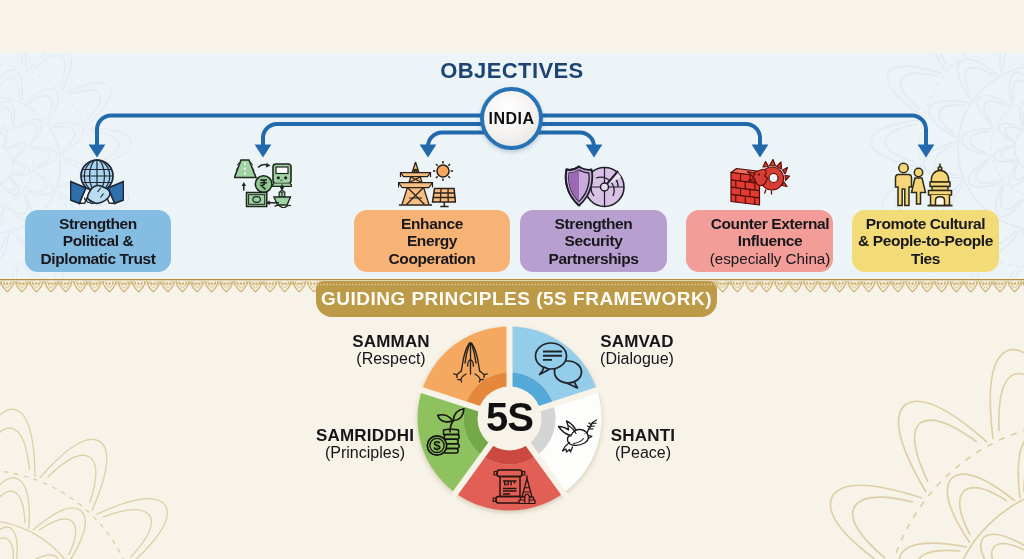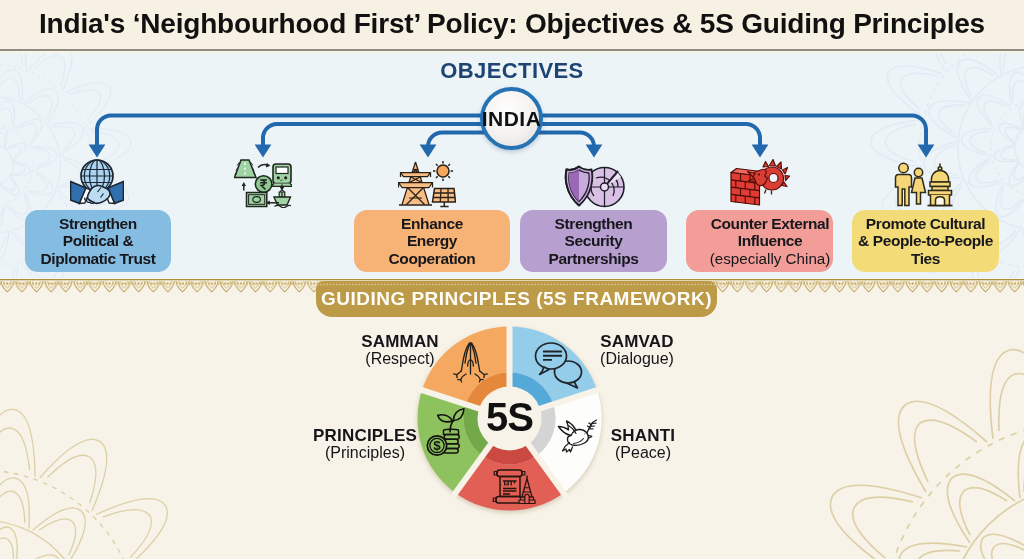--- a/index.html
+++ b/index.html
@@ -5,37 +5,37 @@
 * { margin:0; padding:0; box-sizing:border-box; }
 html,body { width:1024px; height:559px; overflow:hidden; }
 body { font-family:"Liberation Sans", sans-serif; }
 .page { position:relative; width:1024px; height:559px; background:#f8f3e8; overflow:hidden; }
 .titlebar { position:absolute; left:0; top:0; width:1024px; height:51px; background:#f6f1e2; border-bottom:2px solid #8d8d84; text-align:center; }
 .titlebar h1 { font-size:28px; font-weight:bold; color:#111111; letter-spacing:-0.2px; margin-top:8px; }
 .topsec { position:absolute; left:0; top:53px; width:1024px; height:225px; background:#ecf4f8; }
 .obj-title { position:absolute; left:0; top:5px; width:1024px; text-align:center; font-size:22px; font-weight:bold; color:#1d4473; letter-spacing:.4px; }
 .arrowsvg { position:absolute; left:0; top:0; }
 .india-circ { position:absolute; left:480px; top:34px; width:63px; height:63px; border-radius:50%; background:radial-gradient(circle at 42% 35%, #ffffff 0%, #f4f2f0 55%, #dddbd9 100%); border:4.5px solid #2573b5; box-shadow:0 2px 4px rgba(30,60,100,.25); display:flex; align-items:center; justify-content:center; }
-.india-circ span { font-size:21px; font-weight:bold; color:#111; letter-spacing:.5px; }
+.india-circ span { font-size:16px; font-weight:bold; color:#111; letter-spacing:.5px; }
 .obox { position:absolute; top:157px; height:62px; border-radius:13px; display:flex; flex-direction:column; align-items:center; justify-content:center; text-align:center; font-weight:bold; font-size:15.5px; line-height:17.2px; color:#17171c; letter-spacing:-0.4px; }
 .obox .rg { font-weight:normal; font-size:15.2px; letter-spacing:0; }
 .b1 { left:25px;  width:146px; background:#85bde2; }
 .b2 { left:189px; width:148px; background:#97c99d; }
 .b3 { left:354px; width:156px; background:#f7b275; }
 .b4 { left:520px; width:147px; background:#b79fd0; }
 .b5 { left:686px; width:147px; background:#f29d97;padding-left:21px; }
 .b6 { left:852px; width:147px; background:#f3dc78;align-items:center; }
 .oicon { position:absolute; top:101px; }
 .lace { position:absolute; left:0; top:277px; width:1024px; height:20px; }
 .banner { position:absolute; left:316px; top:281px; width:401px; height:36px; background:#bd9a47; border-radius:8px 8px 16px 16px; display:flex; align-items:center; justify-content:center; }
 .banner span { color:#fdfcf6; font-weight:bold; font-size:19px; letter-spacing:.5px; }
 .wlabel { position:absolute; text-align:center; color:#15151a; }
 .wlabel .b { font-weight:bold; font-size:17px; letter-spacing:.2px; line-height:16.5px; }
 .wlabel .s { font-size:16px; line-height:15.5px; }
-.lbl-samman   { left:335px; top:334px; width:130px; }
+.lbl-samman   { left:326px; top:334px; width:130px; }
 .lbl-samvad   { left:572px; top:334px; width:130px; }
 .lbl-samriddhi{ left:300px; top:428px; width:130px; }
 .lbl-shanti   { left:578px; top:428px; width:130px; }
 .lbl-sanskriti{ left:447px; top:514px; width:130px; }
 .c5s { position:absolute; left:480px; top:388px; width:59px; height:59px; border-radius:50%; display:flex; align-items:center; justify-content:center; font-size:40px; font-weight:bold; color:#111; letter-spacing:-1px; }
 </style>
 </head>
 <body>
 <div class="page">
 
@@ -224,23 +224,20 @@
     <div class="obox b4">
         <div>Strengthen<br>Security<br>Partnerships</div>
       </div>
     <div class="obox b5">
         <div>Counter External<br>Influence<br><span class="rg">(especially China)</span></div>
       </div>
     <div class="obox b6">
         <div>Promote Cultural<br>&amp; People-to-People<br>Ties</div>
       </div>
   </div>
-  <div class="titlebar">
-      <h1>India's ‘Neighbourhood First’ Policy: Objectives &amp; 5S Guiding Principles</h1>
-    </div>
   <svg class="lace" width="1024" height="20" viewBox="0 0 1024 20">
     <defs>
       <pattern id="archp" width="14.6" height="14" patternUnits="userSpaceOnUse" x="0" y="4">
         <path d="M1,0 C1,4.5 3,7 7.3,10.8 C11.6,7 13.6,4.5 13.6,0" fill="none" stroke="#bfa258" stroke-width="1"></path>
         <path d="M3.6,0 C3.6,3 5.1,5.2 7.3,7.2 C9.5,5.2 11,3 11,0" fill="none" stroke="#c9ad68" stroke-width="0.8"></path>
         <circle cx="7.3" cy="2.6" r="0.9" fill="none" stroke="#c9ad68" stroke-width="0.8"></circle>
       </pattern>
     </defs>
     <rect x="0" y="4" width="1024" height="13.5" fill="url(#archp)"></rect>
     <rect x="0" y="2" width="1024" height="1.3" fill="#ad8f43"></rect>
@@ -350,20 +347,20 @@
   <div class="c5s">5S</div>
   <div class="wlabel lbl-samman">
       <div class="b">SAMMAN</div>
       <div class="s">(Respect)</div>
     </div>
   <div class="wlabel lbl-samvad">
       <div class="b">SAMVAD</div>
       <div class="s">(Dialogue)</div>
     </div>
   <div class="wlabel lbl-samriddhi">
-      <div class="b">PRINCIPLES</div>
+      <div class="b">SAMRIDDHI</div>
       <div class="s">(Principles)</div>
     </div>
   <div class="wlabel lbl-shanti">
       <div class="b">SHANTI</div>
       <div class="s">(Peace)</div>
     </div>
 </div>
 
 </body></html>

